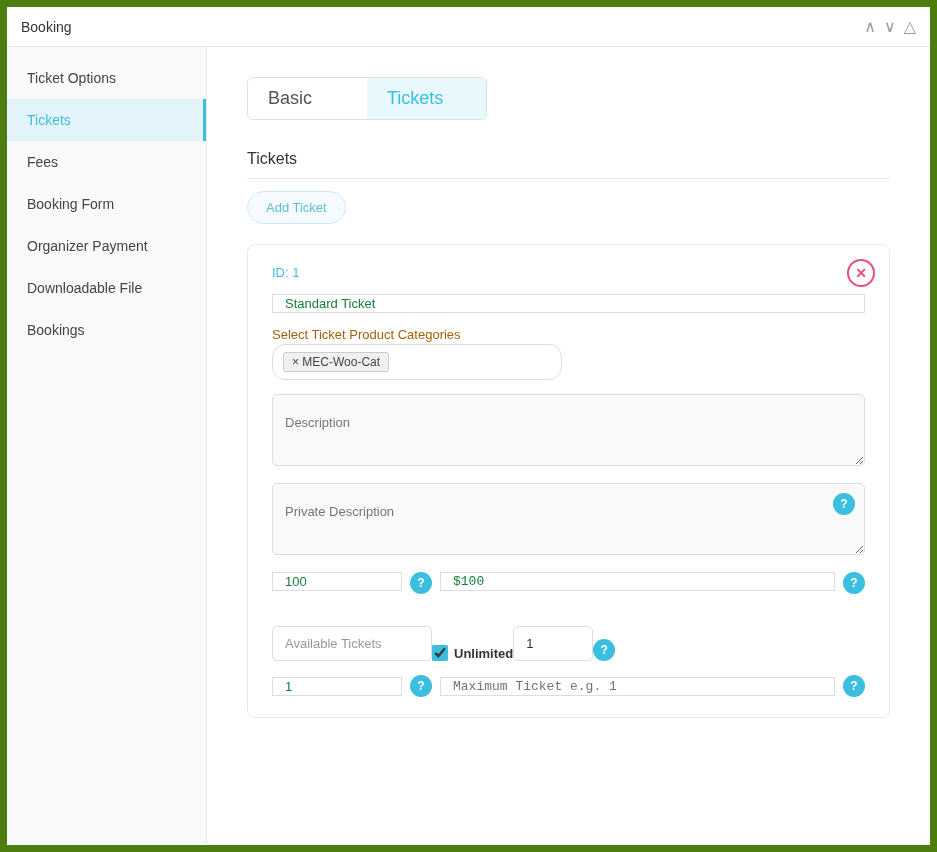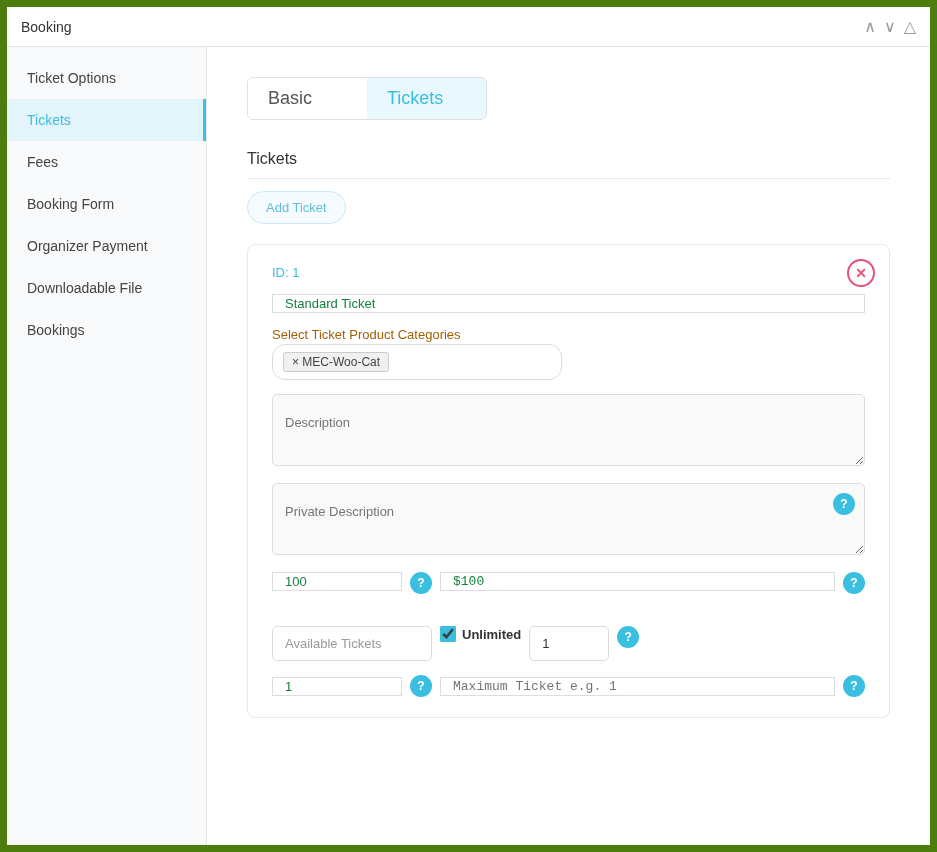--- a/index.html
+++ b/index.html
@@ -231,22 +231,21 @@
       font-size: 12px;
       font-weight: bold;
       display: inline-flex;
       align-items: center;
       justify-content: center;
       cursor: pointer;
       flex-shrink: 0;
     }
     .available-row {
       display: flex;
-      align-items: flex-start;
-      gap: 8px;
+      align-items: flex-end;
       margin-bottom: 14px;
     }
     .available-label-box {
       width: 160px;
       padding: 9px 12px;
       border: 1px solid #ddd;
       border-radius: 5px;
       font-size: 13px;
       color: #999;
       background: #fff;

